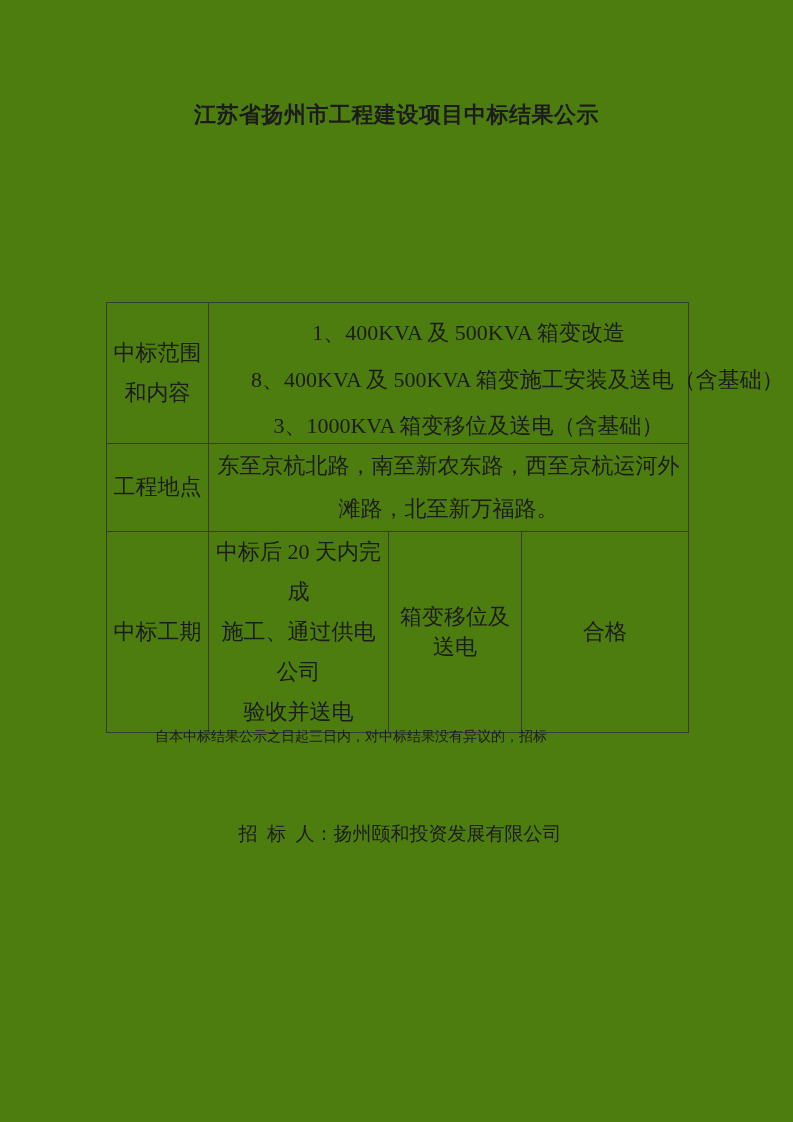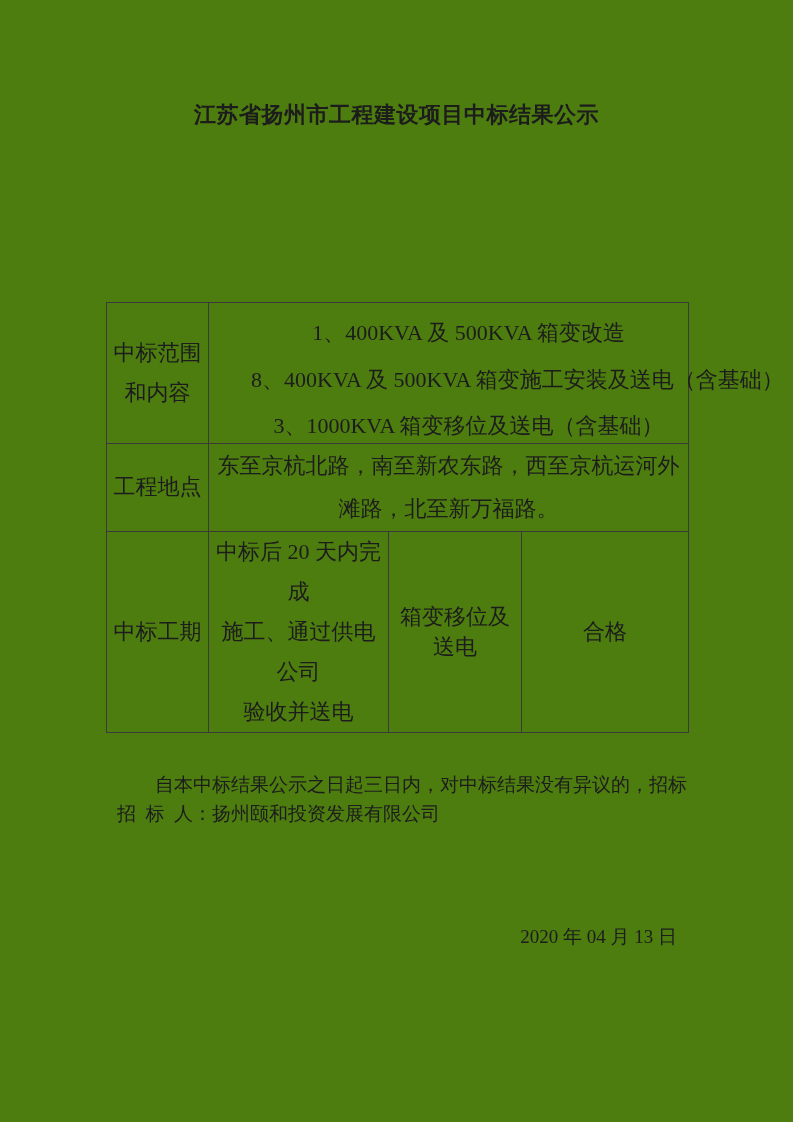--- a/index.html
+++ b/index.html
@@ -66,29 +66,29 @@
     white-space: nowrap;
     margin-top: 14px;
   }
   td.location-value { line-height: 43px; padding: 0 2px; }
   td.duration-value { line-height: 40px; }
   .closing {
     position: absolute;
     top: 718px;
     left: 117px;
     width: 566px;
-    font-size: 19px;
-    margin-top: 48px;
+    font-size: 14px;
   }
   .tenderer {
     position: absolute;
-    top: 795px;
+    top: 815px;
     left: 117px;
     width: 566px;
     font-size: 19px;
+    text-align: center;
   }
   .doc-date {
     position: absolute;
     top: 918px;
     left: 117px;
     width: 560px;
     font-size: 19px;
     text-align: right;
     padding-right: 4px;
     line-height: 38.8px;
@@ -136,15 +136,14 @@
     </table>
 
   <div class="closing">
     <div class="tline indent">自本中标结果公示之日起三日内，对中标结果没有异议的，招标</div>
   </div>
 
   <div class="tenderer">
     <div class="tline"><span style="white-space:pre">招  标  人：</span><span>扬州颐和投资发展有限公司</span></div>
   </div>
 
-  <div class="doc-date">2020 年 04 月 13 日</div>
 
 </div>
 
 </body></html>

